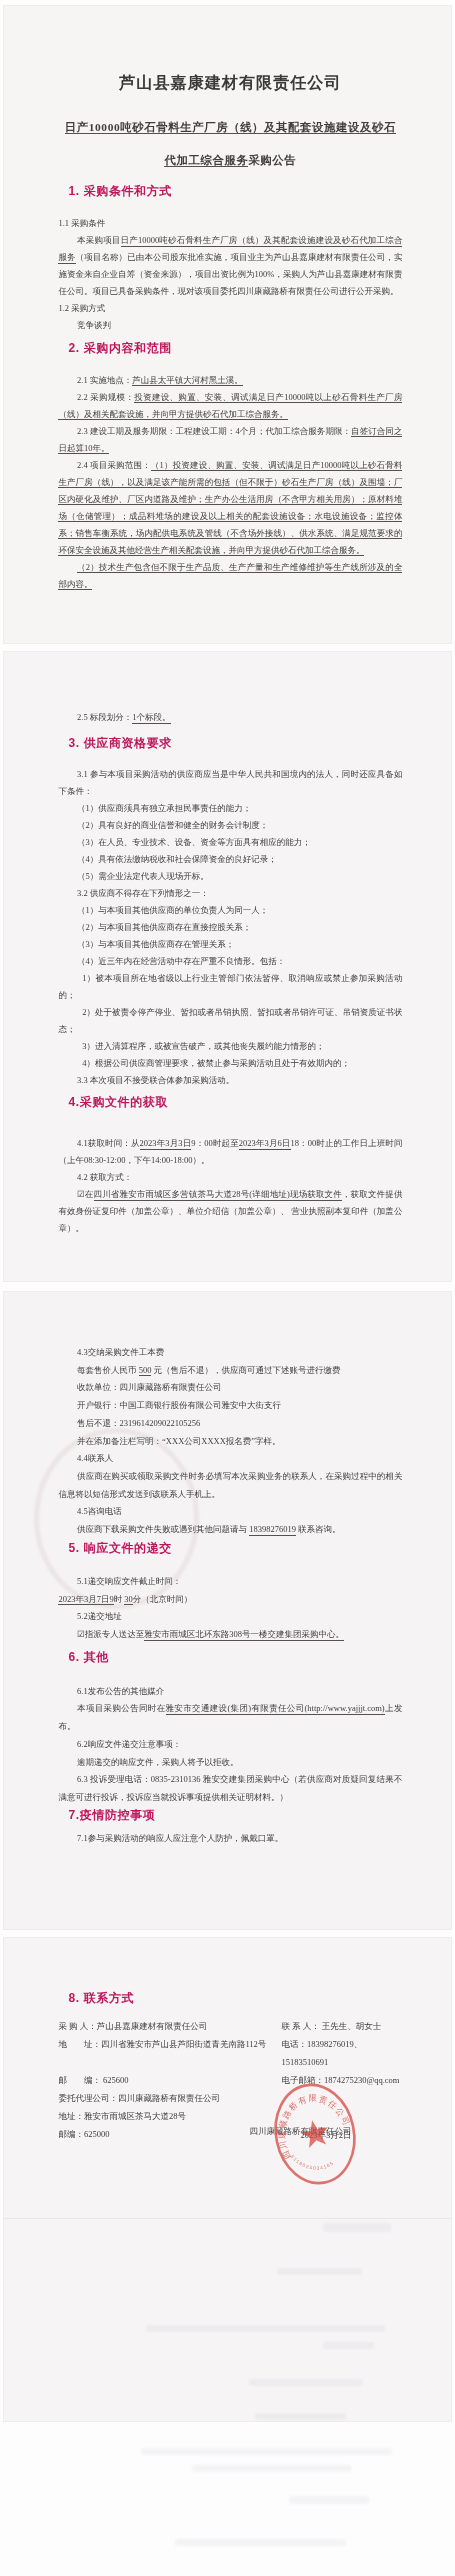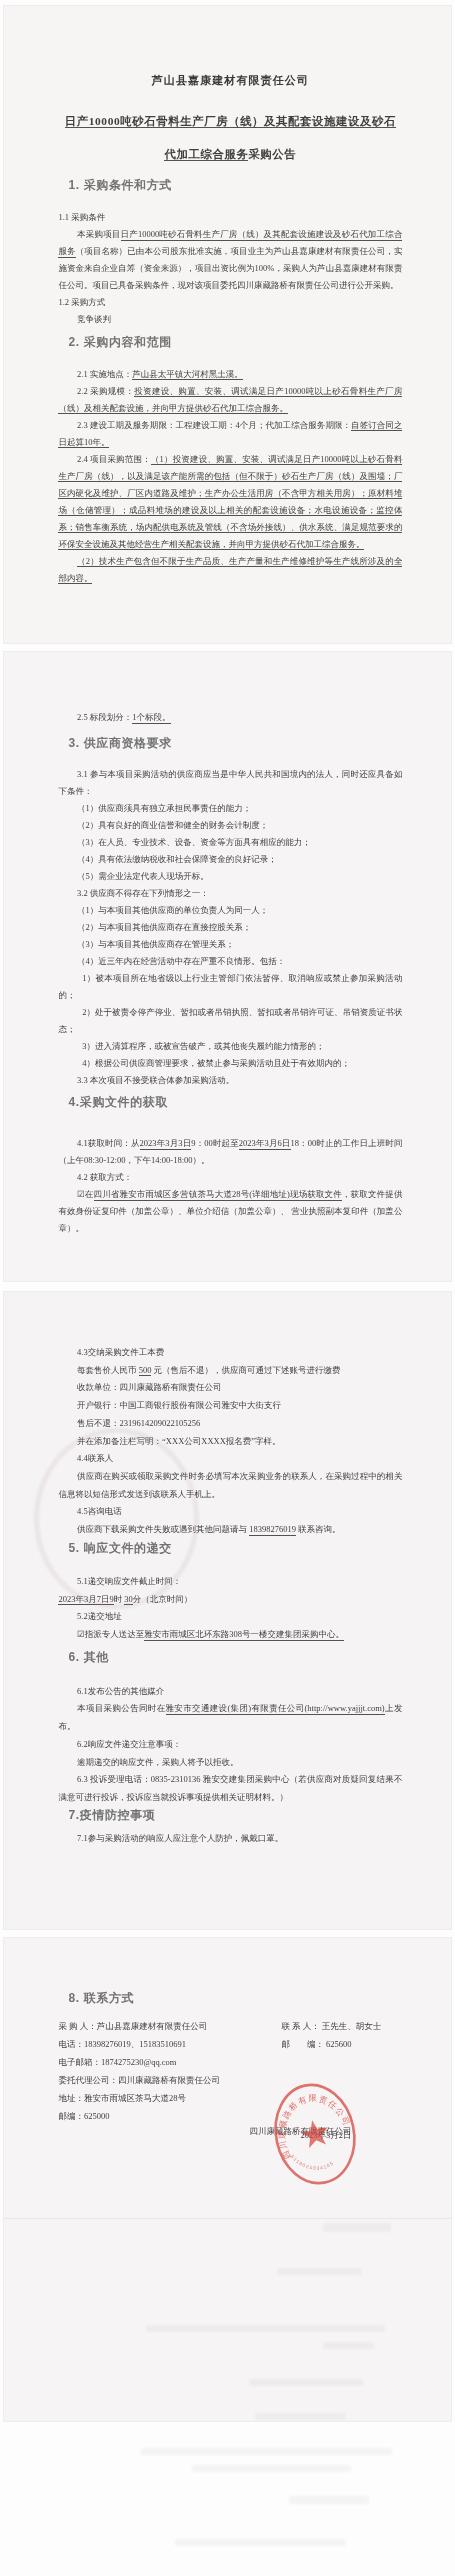--- a/index.html
+++ b/index.html
@@ -9,24 +9,24 @@
         padding:0 49px 0 54px;background:#f6f4f4;border:0.6px solid rgba(0,0,0,0.03);}
   #pg1{top:4.6px;height:639px;background:#f7f5f4;}
   #pg2{top:651px;height:631px;background:#f6f4f5;}
   #pg3{top:1291px;height:639px;background:#f5f3f4;}
   #pg4{top:1937px;height:485px;background:#f7f4f6;}
   .p{font-size:8.5px;line-height:17px;text-align:justify;margin:0;}
   #pg3 .p,#pg4 .p{line-height:17.7px;}
   .ind{text-indent:2.2em;}
   .ind3{text-indent:2.8em;}
   .h1{font-family:"Liberation Sans","DejaVu Sans",sans-serif;font-weight:700;
-      font-size:12px;line-height:17px;color:#737373;margin:0;padding-left:10.2px;letter-spacing:0.6px;}
+      font-size:12px;line-height:17px;color:#be185d;margin:0;padding-left:10.2px;letter-spacing:0.6px;}
   .u{border-bottom:0.6px solid #55514f;padding-bottom:0.6px;}
   .center{text-align:center;}
-  .company{font-size:11px;font-weight:600;letter-spacing:1.1px;color:#3a3839;}
+  .company{font-size:16px;font-weight:600;letter-spacing:1.1px;color:#3a3839;}
   .title{font-size:11.4px;font-weight:700;letter-spacing:0.6px;color:#423e3f;line-height:16px;}
   .contact-grid{display:grid;grid-template-columns:223px 1fr;column-gap:0;
                 font-size:8.5px;line-height:18px;}
   .sig{position:absolute;left:205px;width:142px;text-align:right;font-size:8.5px;line-height:18px;}
   .stamp{position:absolute;left:263px;top:143px;width:96px;height:106px;
          transform:rotate(-12deg);opacity:.93;pointer-events:none;}
   .bleed-circle{position:absolute;left:30px;top:136px;width:155px;height:171px;
                 border:5.1px solid rgba(178,142,142,0.13);border-radius:50%;filter:blur(1.1px);}
   .scan-line{position:absolute;left:0;right:0;top:280px;height:0.6px;background:rgba(90,90,100,0.08);}
   .ghost{position:absolute;background:#5f6275;opacity:0.055;filter:blur(1.1px);border-radius:1.7px;}
@@ -101,20 +101,21 @@
   <h2 class="h1">7.疫情防控事项</h2>
   <p class="p ind" style="margin-top:6.8px">7.1参与采购活动的响应人应注意个人防护，佩戴口罩。</p>
   <div class="bleed-circle"></div>
 </div>
 
 <div class="page" id="pg4">
   <h2 class="h1" style="margin-top:52px">8.  联系方式</h2>
   <div class="contact-grid" style="margin-top:10.2px">
     <div>采 购 人：芦山县嘉康建材有限责任公司</div>
     <div>联 系 人： 王先生、胡女士</div>
+    <div>地　　址：四川省雅安市芦山县芦阳街道青羌南路112号</div>
     <div>电话：18398276019、15183510691</div>
     <div>邮　　编： 625600</div>
     <div>电子邮箱：1874275230@qq.com</div>
     <div style="grid-column:1/3">委托代理公司：四川康藏路桥有限责任公司</div>
     <div style="grid-column:1/3">地址：雅安市雨城区茶马大道28号</div>
     <div style="grid-column:1/3">邮编：625000</div>
   </div>
 
   <div class="sig" style="top:184px">四川康藏路桥有限责任公司</div>
   <div class="sig" style="top:188px">2023年3月2日</div>

